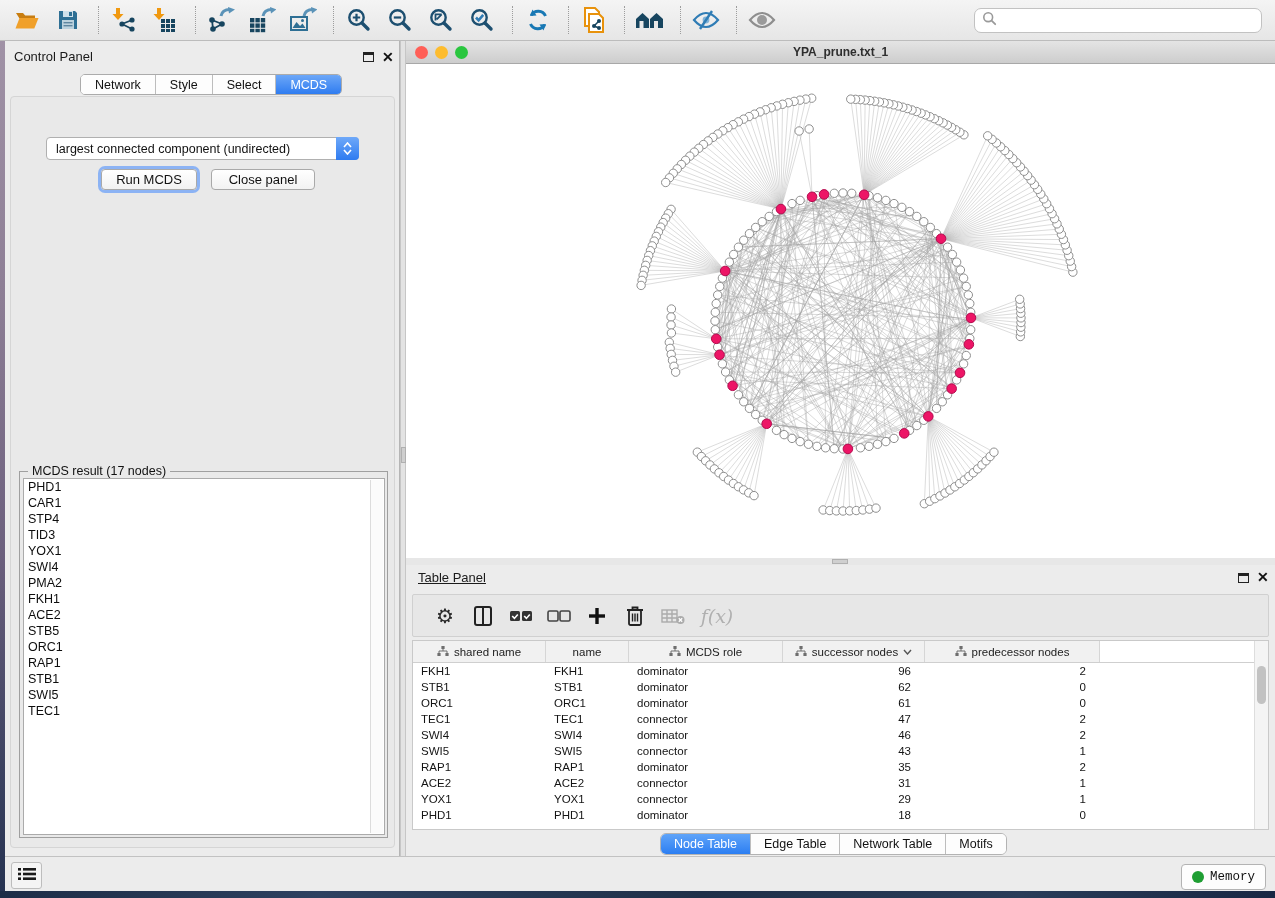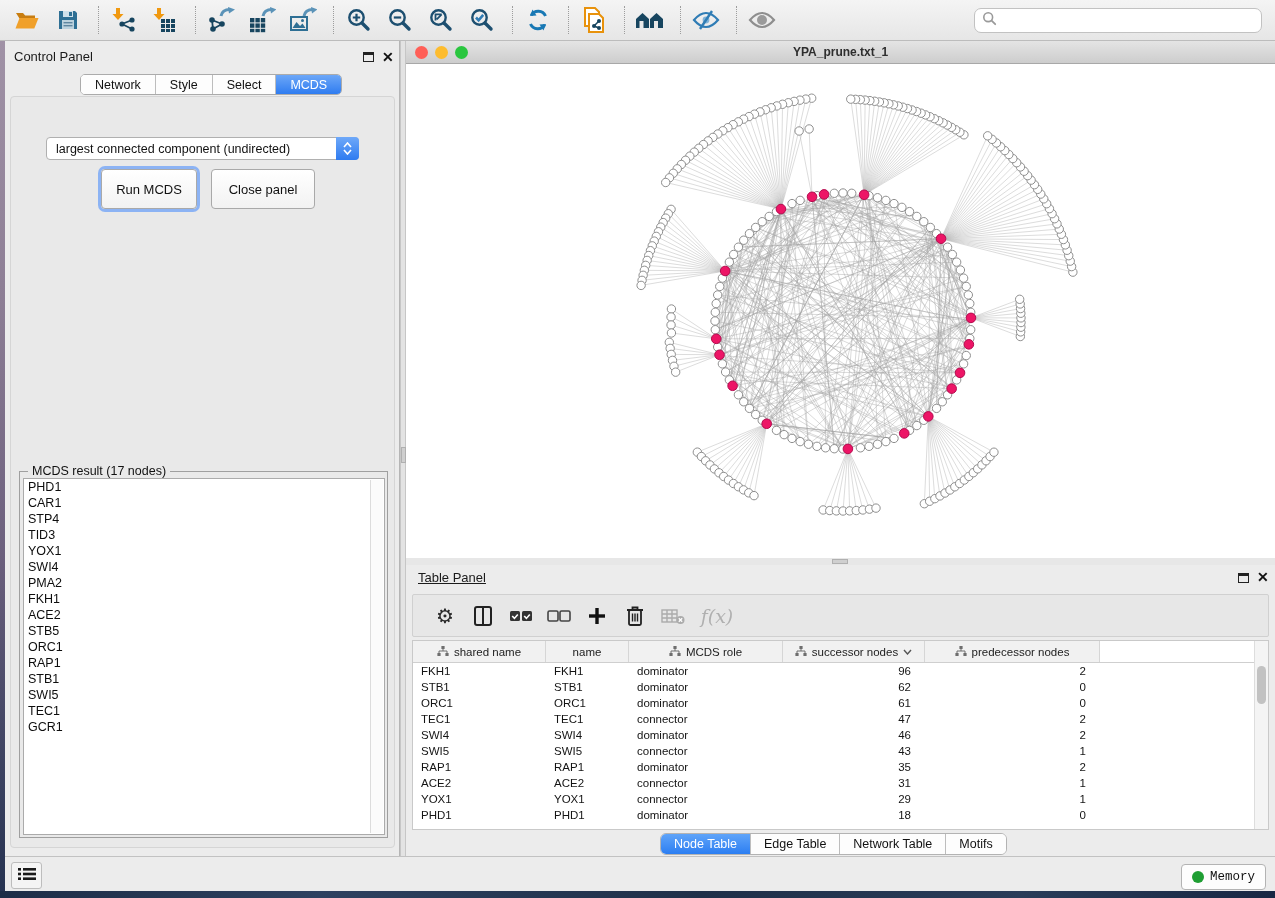--- a/index.html
+++ b/index.html
@@ -38,21 +38,21 @@
   .cp-content { position:absolute; left:5px; top:55px; width:385px; height:752px;
                 background:#e9e9e9; border:1px solid #d5d5d5; border-radius:4px; }
   .opt-label { position:absolute; top:18px; width:100%; text-align:center; font-size:13px; color:#111; }
   .dropdown { position:absolute; left:35px; top:40px; width:313px; height:23px; background:#fff;
               border:1px solid #b0b0b0; border-radius:4px; display:flex; align-items:center; }
   .dropdown .val { flex:1; font-size:12.5px; color:#111; padding-left:9px; white-space:nowrap; }
   .dropdown .cap { width:23px; height:23px; margin:-1px -1px -1px 0; border-radius:0 4px 4px 0;
                    background:linear-gradient(#6fa9f9,#2e7bf0); display:flex; flex-direction:column;
                    align-items:center; justify-content:center; color:#fff; }
   .cap svg { display:block; }
-  .aq-btn { position:absolute; height:40px; background:linear-gradient(#ffffff,#f2f2f2); border:1px solid #a9a9a9;
+  .aq-btn { position:absolute; height:21px; background:linear-gradient(#ffffff,#f2f2f2); border:1px solid #a9a9a9;
             border-radius:4px; font-size:13px; color:#111; display:flex; align-items:center; justify-content:center; }
   .focus-ring { box-shadow:0 0 0 3px rgba(90,150,250,.65); }
 
   .group-box { position:absolute; left:8px; top:374px; width:369px; height:367px; border:1px solid #9f9f9f; }
   .legend { position:absolute; left:8px; top:-8px; background:#e9e9e9; padding:0 4px; font-size:12.5px; color:#111; }
   .mcds-list { position:absolute; left:3px; top:6px; width:362px; height:357px; background:#fff; border:1px solid #ababab; overflow:hidden; }
   .mcds-item { font-size:12.5px; color:#0d0d0d; line-height:16px; padding-left:4px; }
   .mcds-scroll { position:absolute; right:1px; top:1px; bottom:1px; width:13px; background:#fbfbfb; border-left:1px solid #dcdcdc; }
 
   
@@ -316,21 +316,20 @@
               <div class="mcds-item">SWI4</div>
               <div class="mcds-item">PMA2</div>
               <div class="mcds-item">FKH1</div>
               <div class="mcds-item">ACE2</div>
               <div class="mcds-item">STB5</div>
               <div class="mcds-item">ORC1</div>
               <div class="mcds-item">RAP1</div>
               <div class="mcds-item">STB1</div>
               <div class="mcds-item">SWI5</div>
               <div class="mcds-item">TEC1</div>
-              <div class="mcds-item">GCR1</div>
             </div>
           <div class="mcds-scroll"></div>
         </div>
       </div>
     </div>
   </div>
 
   <div class="v-splitter">
       <div class="v-grip"></div>
     </div>

